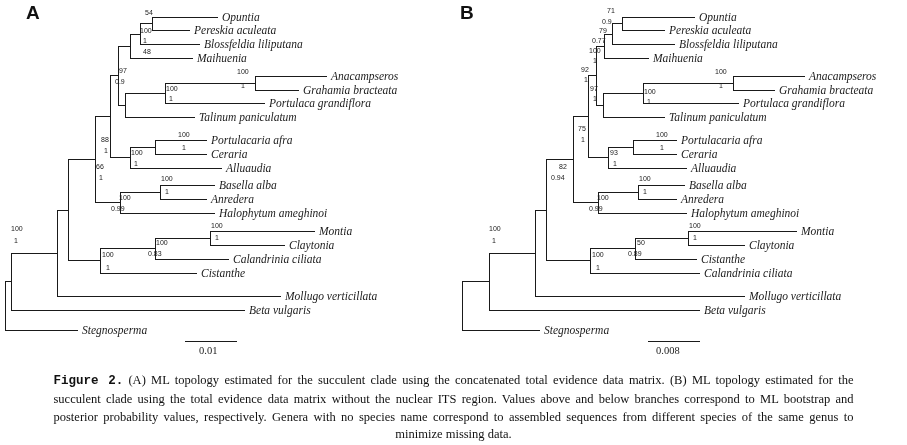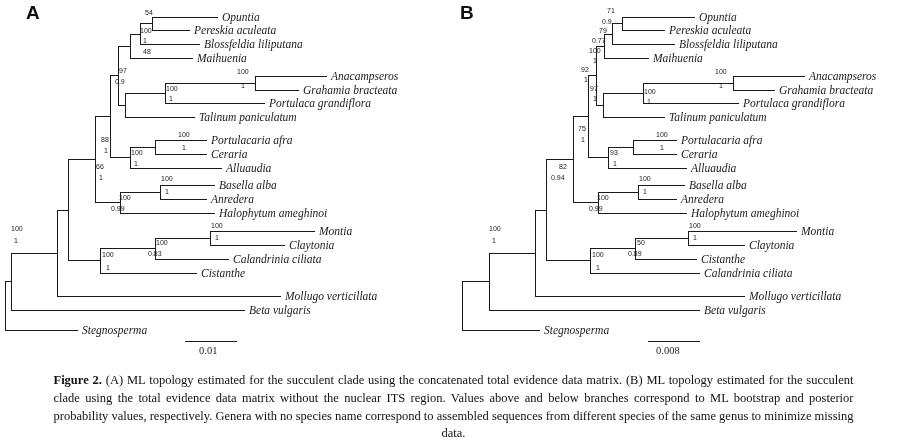--- a/index.html
+++ b/index.html
@@ -8,21 +8,21 @@
   .panel-letter{position:absolute;top:2px;font-family:"Liberation Sans",sans-serif;font-weight:bold;font-size:19px;color:#111;}
   .panel-letter.a{left:26px;}
   .panel-letter.b{left:460px;}
   svg{display:block;}
   svg line{stroke:#1a1a1a;stroke-width:1;}
   svg text{fill:#1a1a1a;}
   text.tip{font-family:"Liberation Serif",serif;font-style:italic;font-size:11.5px;}
   text.support{font-family:"Liberation Sans",sans-serif;font-size:7px;}
   text.scale-label{font-family:"Liberation Serif",serif;font-size:10.5px;}
   .caption{width:800px;margin:10px auto 0;font-size:12.5px;line-height:1.42;text-align:justify;text-align-last:center;}
-  .caption .lead{font-weight:bold;}
+  .caption .lead{font-weight:bold;font-family:Liberation Mono, monospace;}
 </style>
 </head>
 <body>
 
 <div class="figure">
   <div class="panel-letter a">A</div>
   <div class="panel-letter b">B</div>
   <svg width="907" height="362" viewBox="0 0 907 362" shape-rendering="crispEdges">
       <line x1="152" y1="17" x2="218" y2="17"></line>
       <line x1="152" y1="30" x2="190" y2="30"></line>

